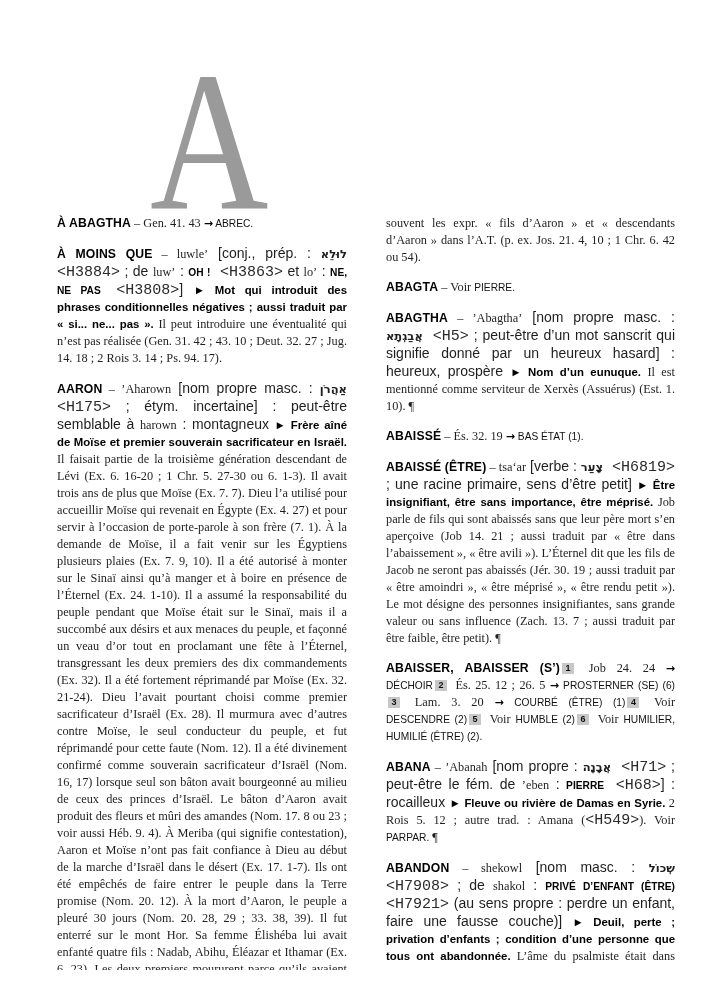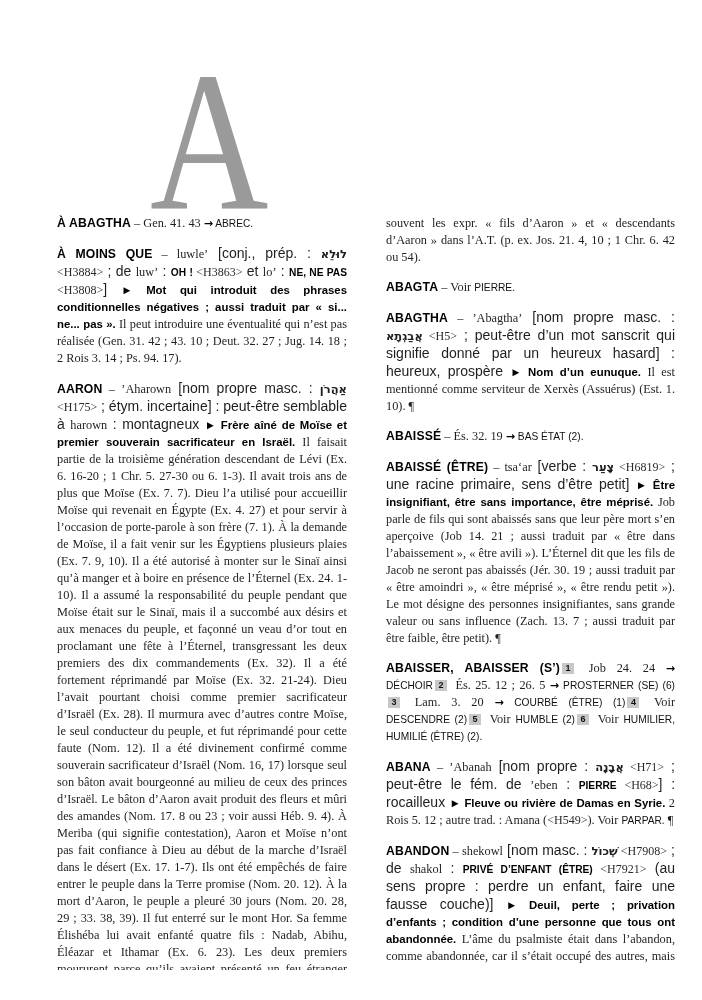--- a/index.html
+++ b/index.html
@@ -21,21 +21,21 @@
   .col-right{left:386px;width:289px;height:750px;}
   .entry{
     margin:0 0 13px 0;
     text-align:justify;
     font-size:12.3px;line-height:17px;color:#1e1e1e;
   }
   .entry:last-child{margin-bottom:0;}
   .seg-hw{font-family:"Liberation Sans",sans-serif;font-weight:700;font-size:12.2px;color:#000;letter-spacing:.15px;}
   .seg-it{margin-top:44px;}
   .seg-he{font-family:"DejaVu Sans",sans-serif;font-weight:700;font-size:11.5px;unicode-bidi:isolate;}
-  .seg-ref{font-family:Liberation Serif, serif;font-size:12px;color:#2a2a2a;}
+  .seg-ref{font-family:Liberation Mono, monospace;font-size:15px;color:#2a2a2a;}
   .seg-sc{font-family:"Liberation Sans",sans-serif;font-size:10.2px;color:#111;}
   .seg-scb{font-family:"Liberation Sans",sans-serif;font-size:10.2px;font-weight:700;color:#000;}
   .seg-ety{font-family:"Liberation Sans",sans-serif;font-size:14px;color:#1e1e1e;}
   .seg-b{font-family:"Liberation Sans","DejaVu Sans",sans-serif;font-weight:700;font-size:11.4px;color:#000;}
   .seg-arr{font-family:"DejaVu Sans",sans-serif;font-weight:700;font-size:11px;color:#000;}
   .seg-n{}
   .seg-num{
     display:inline-block;background:#c8c8c8;color:#111;
     font-family:"Liberation Sans",sans-serif;font-weight:700;
     font-size:9px;line-height:11.5px;padding:0 3.5px;
@@ -49,19 +49,19 @@
   <div class="dropcap">A</div>
   <div class="col col-left">
       <p class="entry"><span class="seg-hw">À ABAGTHA</span><span class="seg-n"> – Gen. 41. 43 </span><span class="seg-arr">→</span><span class="seg-sc"> ABREC.</span></p>
       <p class="entry"><span class="seg-hw">À MOINS QUE</span><span class="seg-n"> – </span><span class="seg-it">luwle’</span><span class="seg-ety"> [conj., prép. : </span><span class="seg-he">לוּלֵא</span><span class="seg-ref"> &lt;H3884&gt;</span><span class="seg-ety"> ; de </span><span class="seg-it">luw’</span><span class="seg-ety"> : </span><span class="seg-scb">OH !</span><span class="seg-ref"> &lt;H3863&gt;</span><span class="seg-ety"> et </span><span class="seg-it">lo’</span><span class="seg-ety"> : </span><span class="seg-scb">NE, NE PAS</span><span class="seg-ref"> &lt;H3808&gt;</span><span class="seg-ety">] </span><span class="seg-b">► Mot qui introduit des phrases conditionnelles négatives ; aussi traduit par « si... ne... pas ».</span><span class="seg-n"> Il peut introduire une éventualité qui n’est pas réalisée (Gen. 31. 42 ; 43. 10 ; Deut. 32. 27 ; Jug. 14. 18 ; 2 Rois 3. 14 ; Ps. 94. 17).</span></p>
       <p class="entry"><span class="seg-hw">AARON</span><span class="seg-n"> – </span><span class="seg-it">’Aharown</span><span class="seg-ety"> [nom propre masc. : </span><span class="seg-he">אַהֲרֹן</span><span class="seg-ref"> &lt;H175&gt;</span><span class="seg-ety"> ; étym. incertaine] : peut-être semblable à </span><span class="seg-it">harown</span><span class="seg-ety"> : montagneux </span><span class="seg-b">► Frère aîné de Moïse et premier souverain sacrificateur en Israël.</span><span class="seg-n"> Il faisait partie de la troisième génération descendant de Lévi (Ex. 6. 16-20 ; 1 Chr. 5. 27-30 ou 6. 1-3). Il avait trois ans de plus que Moïse (Ex. 7. 7). Dieu l’a utilisé pour accueillir Moïse qui revenait en Égypte (Ex. 4. 27) et pour servir à l’occasion de porte-parole à son frère (7. 1). À la demande de Moïse, il a fait venir sur les Égyptiens plusieurs plaies (Ex. 7. 9, 10). Il a été autorisé à monter sur le Sinaï ainsi qu’à manger et à boire en présence de l’Éternel (Ex. 24. 1-10). Il a assumé la responsabilité du peuple pendant que Moïse était sur le Sinaï, mais il a succombé aux désirs et aux menaces du peuple, et façonné un veau d’or tout en proclamant une fête à l’Éternel, transgressant les deux premiers des dix commandements (Ex. 32). Il a été fortement réprimandé par Moïse (Ex. 32. 21-24). Dieu l’avait pourtant choisi comme premier sacrificateur d’Israël (Ex. 28). Il murmura avec d’autres contre Moïse, le seul conducteur du peuple, et fut réprimandé pour cette faute (Nom. 12). Il a été divinement confirmé comme souverain sacrificateur d’Israël (Nom. 16, 17) lorsque seul son bâton avait bourgeonné au milieu de ceux des princes d’Israël. Le bâton d’Aaron avait produit des fleurs et mûri des amandes (Nom. 17. 8 ou 23 ; voir aussi Héb. 9. 4). À Meriba (qui signifie contestation), Aaron et Moïse n’ont pas fait confiance à Dieu au début de la marche d’Israël dans le désert (Ex. 17. 1-7). Ils ont été empêchés de faire entrer le peuple dans la Terre promise (Nom. 20. 12). À la mort d’Aaron, le peuple a pleuré 30 jours (Nom. 20. 28, 29 ; 33. 38, 39). Il fut enterré sur le mont Hor. Sa femme Élishéba lui avait enfanté quatre fils : Nadab, Abihu, Éléazar et Ithamar (Ex. 6. 23). Les deux premiers moururent parce qu’ils avaient présenté un feu étranger devant l’Éternel (Lév. 10. 1-3). Éléazar succéda à Aaron (Nom. 20. 28 ; Deut. 10. 6). On rencontre</span></p>
     </div>
   <div class="col col-right">
       <p class="entry"><span class="seg-n">souvent les expr. « fils d’Aaron » et « descendants d’Aaron » dans l’A.T. (p. ex. Jos. 21. 4, 10 ; 1 Chr. 6. 42 ou 54).</span></p>
       <p class="entry"><span class="seg-hw">ABAGTA</span><span class="seg-n"> – Voir </span><span class="seg-sc">PIERRE.</span></p>
       <p class="entry"><span class="seg-hw">ABAGTHA</span><span class="seg-n"> – </span><span class="seg-it">’Abagtha’</span><span class="seg-ety"> [nom propre masc. : </span><span class="seg-he">אֲבַגְתָא</span><span class="seg-ref"> &lt;H5&gt;</span><span class="seg-ety"> ; peut-être d’un mot sanscrit qui signifie donné par un heureux hasard] : heureux, prospère </span><span class="seg-b">► Nom d’un eunuque.</span><span class="seg-n"> Il est mentionné comme serviteur de Xerxès (Assuérus) (Est. 1. 10). ¶</span></p>
-      <p class="entry"><span class="seg-hw">ABAISSÉ</span><span class="seg-n"> – És. 32. 19 </span><span class="seg-arr">→</span><span class="seg-sc"> BAS ÉTAT (2).</span></p>
+      <p class="entry"><span class="seg-hw">ABAISSÉ</span><span class="seg-n"> – És. 32. 19 </span><span class="seg-arr">→</span><span class="seg-sc"> BAS ÉTAT (1).</span></p>
       <p class="entry"><span class="seg-hw">ABAISSÉ (ÊTRE)</span><span class="seg-n"> – </span><span class="seg-it">tsa‘ar</span><span class="seg-ety"> [verbe : </span><span class="seg-he">צָעַר</span><span class="seg-ref"> &lt;H6819&gt;</span><span class="seg-ety"> ; une racine primaire, sens d’être petit] </span><span class="seg-b">► Être insignifiant, être sans importance, être méprisé.</span><span class="seg-n"> Job parle de fils qui sont abaissés sans que leur père mort s’en aperçoive (Job 14. 21 ; aussi traduit par « être dans l’abaissement », « être avili »). L’Éternel dit que les fils de Jacob ne seront pas abaissés (Jér. 30. 19 ; aussi traduit par « être amoindri », « être méprisé », « être rendu petit »). Le mot désigne des personnes insignifiantes, sans grande valeur ou sans influence (Zach. 13. 7 ; aussi traduit par être faible, être petit). ¶</span></p>
       <p class="entry"><span class="seg-hw">ABAISSER, ABAISSER (S’)</span><span class="seg-num">1</span><span class="seg-n"> Job 24. 24 </span><span class="seg-arr">→</span><span class="seg-sc"> DÉCHOIR</span><span class="seg-num">2</span><span class="seg-n"> És. 25. 12 ; 26. 5 </span><span class="seg-arr">→</span><span class="seg-sc"> PROSTERNER (SE) (6)</span><span class="seg-num">3</span><span class="seg-n"> Lam. 3. 20 </span><span class="seg-arr">→</span><span class="seg-sc"> COURBÉ (ÊTRE) (1)</span><span class="seg-num">4</span><span class="seg-n"> Voir </span><span class="seg-sc">DESCENDRE (2)</span><span class="seg-num">5</span><span class="seg-n"> Voir </span><span class="seg-sc">HUMBLE (2)</span><span class="seg-num">6</span><span class="seg-n"> Voir </span><span class="seg-sc">HUMILIER, HUMILIÉ (ÊTRE) (2).</span></p>
       <p class="entry"><span class="seg-hw">ABANA</span><span class="seg-n"> – </span><span class="seg-it">’Abanah</span><span class="seg-ety"> [nom propre : </span><span class="seg-he">אֲבָנָה</span><span class="seg-ref"> &lt;H71&gt;</span><span class="seg-ety"> ; peut-être le fém. de </span><span class="seg-it">’eben</span><span class="seg-ety"> : </span><span class="seg-scb">PIERRE</span><span class="seg-ref"> &lt;H68&gt;</span><span class="seg-ety">] : rocailleux </span><span class="seg-b">► Fleuve ou rivière de Damas en Syrie.</span><span class="seg-n"> 2 Rois 5. 12 ; autre trad. : Amana (</span><span class="seg-ref">&lt;H549&gt;</span><span class="seg-n">). Voir </span><span class="seg-sc">PARPAR.</span><span class="seg-n"> ¶</span></p>
       <p class="entry"><span class="seg-hw">ABANDON</span><span class="seg-n"> – </span><span class="seg-it">shekowl</span><span class="seg-ety"> [nom masc. : </span><span class="seg-he">שְׁכוֹל</span><span class="seg-ref"> &lt;H7908&gt;</span><span class="seg-ety"> ; de </span><span class="seg-it">shakol</span><span class="seg-ety"> : </span><span class="seg-scb">PRIVÉ D’ENFANT (ÊTRE)</span><span class="seg-ref"> &lt;H7921&gt;</span><span class="seg-ety"> (au sens propre : perdre un enfant, faire une fausse couche)] </span><span class="seg-b">► Deuil, perte ; privation d’enfants ; condition d’une personne que tous ont abandonnée.</span><span class="seg-n"> L’âme du psalmiste était dans l’abandon, comme abandonnée, car il s’était occupé des autres, mais on lui avait rendu le mal pour le bien (Ps. 35. 12). Dans son oracle contre Babylone, le prophète Ésaïe affirme que le veuvage et la privation d’enfants</span></p>
     </div>
 </div>
 
 </body></html>

